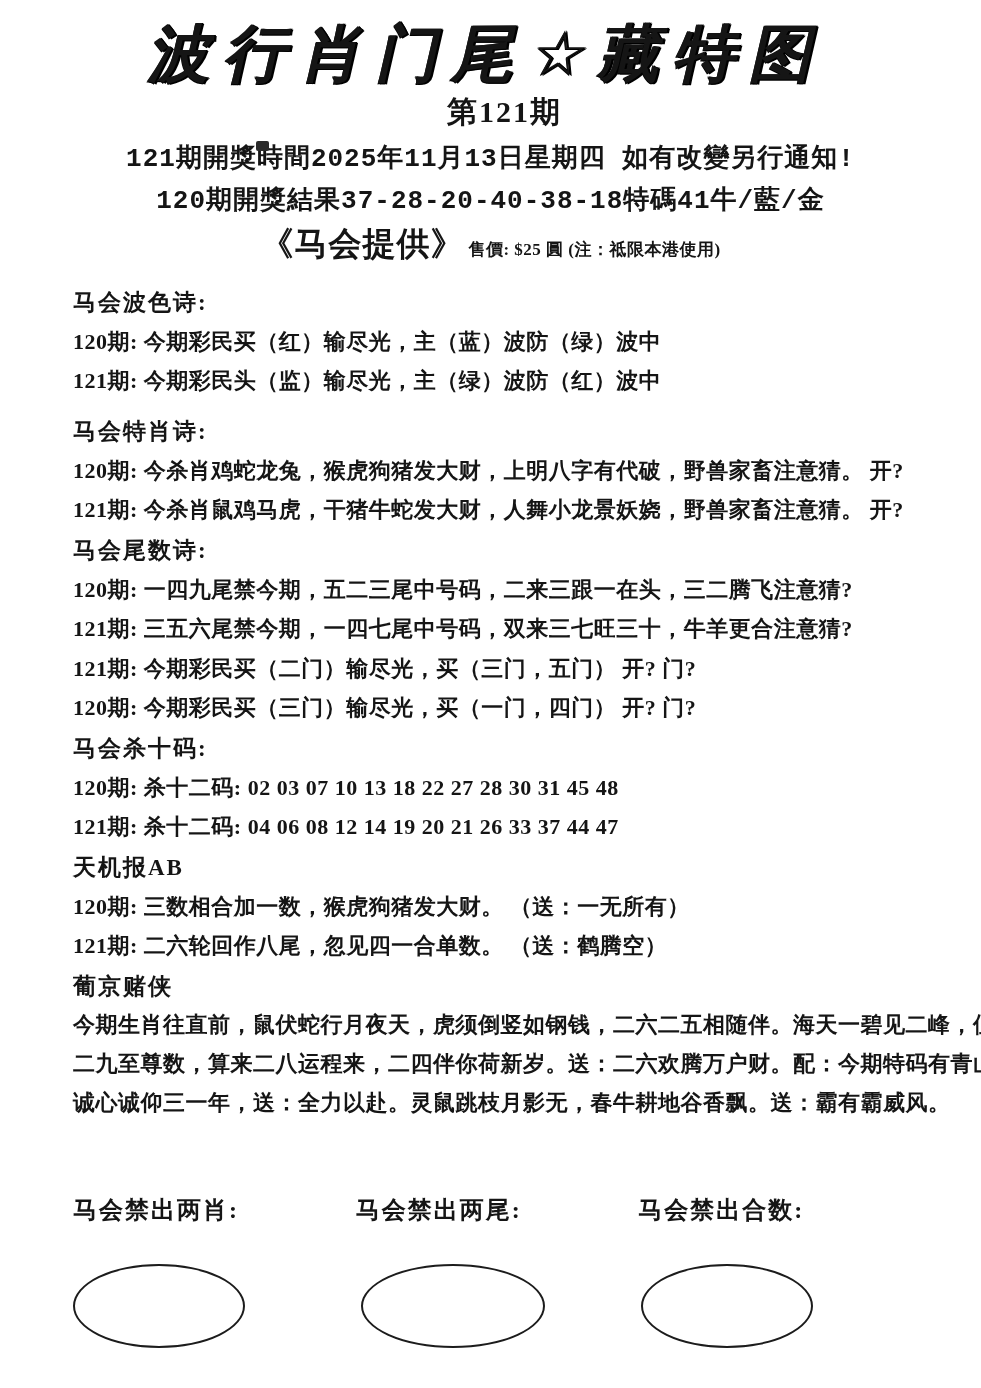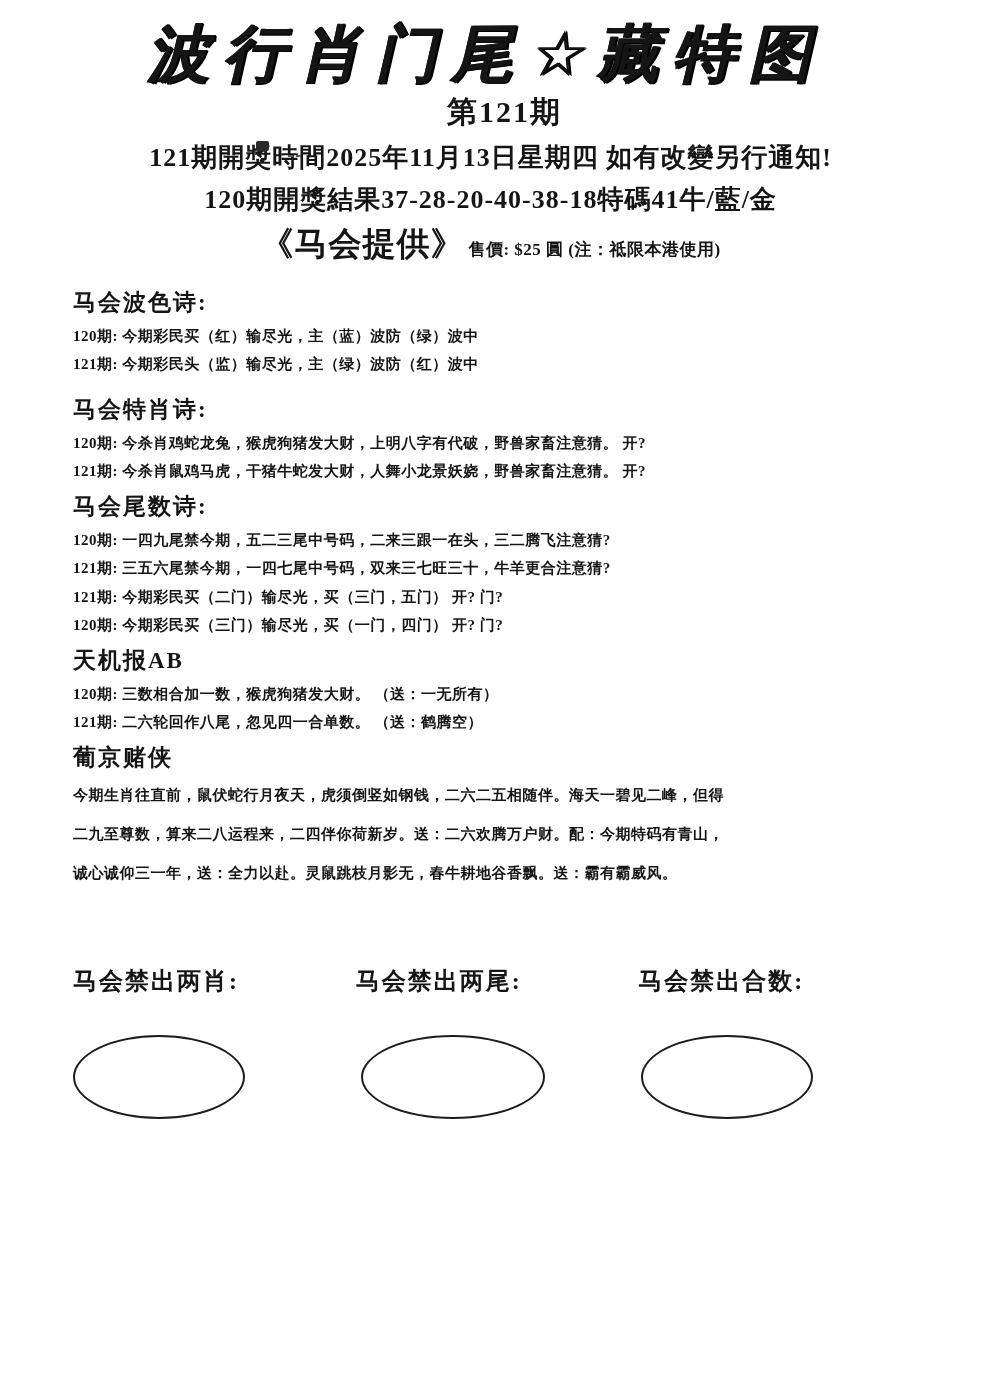--- a/index.html
+++ b/index.html
@@ -26,35 +26,35 @@
   }
   .issue{
     text-align:center;font-size:30px;margin-top:4px;letter-spacing:2px;padding-left:28px;
   }
   .artifact-blob{
     position:absolute;left:256px;top:121px;width:13px;height:10px;
     background:#2a2a2a;border-radius:2px;
     box-shadow:28px 10px 0 -4px #555, 36px 10px 0 -4px #555;
   }
   .notice{
-    text-align:center;font-size:26px;margin-top:7px;letter-spacing:1px;
+    text-align:center;font-size:26px;margin-top:7px;letter-spacing:1px;font-family:Liberation Mono, monospace;
   }
   .provider-line{
     text-align:center;margin-top:5px;white-space:nowrap;
   }
   .provider{font-size:33px;letter-spacing:1px;}
   .price{font-size:17px;letter-spacing:0.5px;}
 
   
   .content{
     padding:10px 30px 0 73px;
   }
   .sec{margin-top:10px;}
   .sec-header{font-size:23px;letter-spacing:2px;}
-  .sec-line{font-size:15px;margin-top:9px;letter-spacing:0.5px;white-space:nowrap;}
+  .sec-line{font-size:22px;margin-top:9px;letter-spacing:0.5px;white-space:nowrap;}
   .sec.loose .sec-line:first-of-type{margin-top:17px;}
   .sec.gap-top{margin-top:20px;}
   .sec.para .sec-line{margin-top:6px;line-height:33px;}
 
   
   .forbidden-row{
     display:flex;
     padding:0 60px 0 73px;
     margin-top:28px;
   }
@@ -108,20 +108,25 @@
       <div class="sec-header">马会尾数诗:</div>
       <div class="sec-line">120期: 一四九尾禁今期，五二三尾中号码，二来三跟一在头，三二腾飞注意猜?</div>
       <div class="sec-line">121期: 三五六尾禁今期，一四七尾中号码，双来三七旺三十，牛羊更合注意猜?</div>
     </div>
 
     <div class="sec">
       <div class="sec-line">121期: 今期彩民买（二门）输尽光，买（三门，五门） 开? 门?</div>
       <div class="sec-line">120期: 今期彩民买（三门）输尽光，买（一门，四门） 开? 门?</div>
     </div>
 
+    <div class="sec">
+      <div class="sec-header">马会杀十码:</div>
+      <div class="sec-line">120期: 杀十二码: 02 03 07 10 13 18 22 27 28 30 31 45 48</div>
+      <div class="sec-line">121期: 杀十二码: 04 06 08 12 14 19 20 21 26 33 37 44 47</div>
+    </div>
 
     <div class="sec">
       <div class="sec-header">天机报AB</div>
       <div class="sec-line">120期: 三数相合加一数，猴虎狗猪发大财。 （送：一无所有）</div>
       <div class="sec-line">121期: 二六轮回作八尾，忽见四一合单数。 （送：鹤腾空）</div>
     </div>
 
     <div class="sec para">
       <div class="sec-header">葡京赌侠</div>
       <div class="sec-line">今期生肖往直前，鼠伏蛇行月夜天，虎须倒竖如钢钱，二六二五相随伴。海天一碧见二峰，但得</div>

